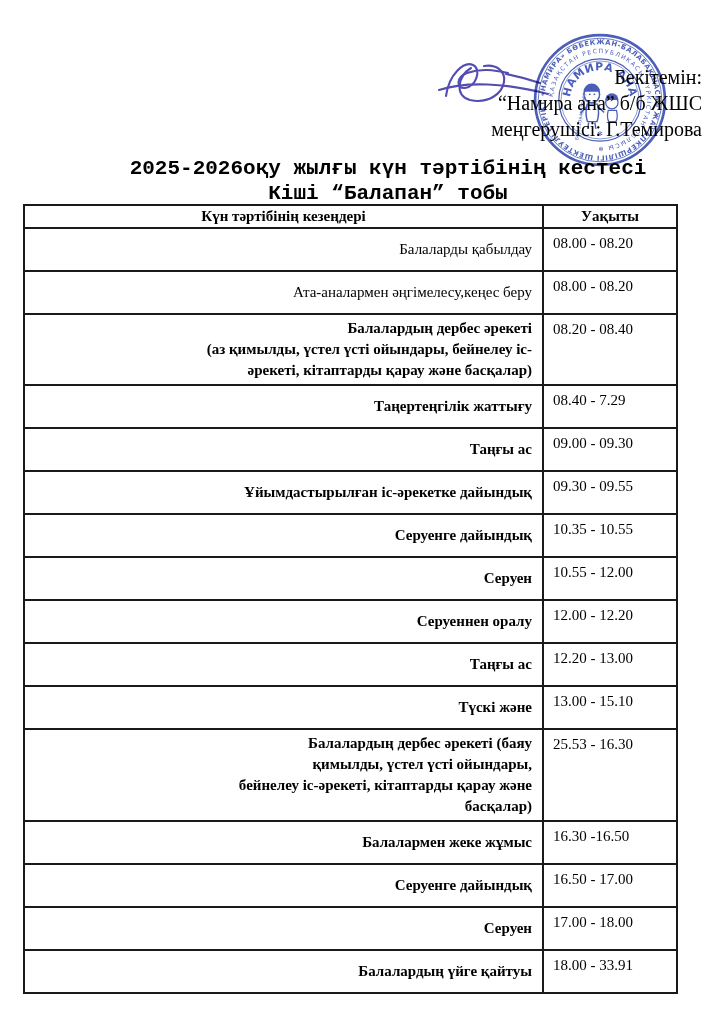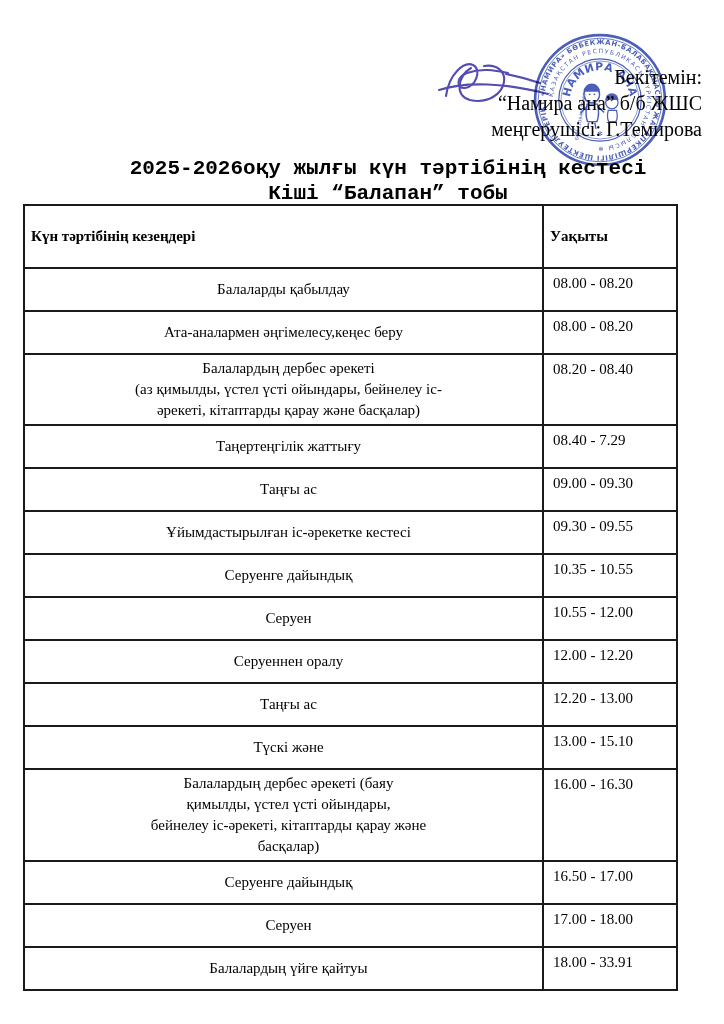--- a/index.html
+++ b/index.html
@@ -61,30 +61,30 @@
   table.schedule col.c-act{width:519px;}
   table.schedule col.c-time{width:134px;}
   table.schedule th,
   table.schedule td{
     border:2px solid #1a1a1a;
     font-size:15px;
     line-height:21px;
   }
   table.schedule th{
     font-weight:bold;
-    padding:20px 6px;
-    text-align:left;
+    padding:0 6px;
+    text-align:center;
     margin-top:44px;
   }
   td.activity{
-    text-align:center;
+    text-align:right;
     padding:3px 10px;
     white-space:pre-line;
   }
-  td.activity.bold{font-weight:normal;padding-left:20px;}
+  td.activity.bold{font-weight:bold;padding-left:20px;}
   td.time{
     vertical-align:top;
     text-align:left;
     padding:4px 4px 16px 9px;
   }
 </style>
 </head>
 <body>
 
 <div class="page">
@@ -179,21 +179,21 @@
         </tr>
         <tr>
           <td class="activity bold">Таңертеңгілік жаттығу</td>
           <td class="time">08.40 - 7.29</td>
         </tr>
         <tr>
           <td class="activity bold">Таңғы ас</td>
           <td class="time">09.00 - 09.30</td>
         </tr>
         <tr>
-          <td class="activity bold">Ұйымдастырылған іс-әрекетке кестесі</td>
+          <td class="activity bold">Ұйымдастырылған іс-әрекетке дайындық</td>
           <td class="time">09.30 - 09.55</td>
         </tr>
         <tr>
           <td class="activity bold">Серуенге дайындық</td>
           <td class="time">10.35 - 10.55</td>
         </tr>
         <tr>
           <td class="activity bold">Серуен</td>
           <td class="time">10.55 - 12.00</td>
         </tr>
@@ -207,21 +207,25 @@
         </tr>
         <tr>
           <td class="activity bold">Түскі және</td>
           <td class="time">13.00 - 15.10</td>
         </tr>
         <tr>
           <td class="activity bold">Балалардың дербес әрекеті  (баяу
 қимылды, үстел үсті ойындары,
 бейнелеу іс-әрекеті, кітаптарды қарау және
 басқалар)</td>
-          <td class="time">16.00 - 16.30</td>
+          <td class="time">25.53 - 16.30</td>
+        </tr>
+        <tr>
+          <td class="activity bold">Балалармен жеке жұмыс</td>
+          <td class="time">16.30 -16.50</td>
         </tr>
         <tr>
           <td class="activity bold">Серуенге дайындық</td>
           <td class="time">16.50 - 17.00</td>
         </tr>
         <tr>
           <td class="activity bold">Серуен</td>
           <td class="time">17.00 - 18.00</td>
         </tr>
         <tr>

